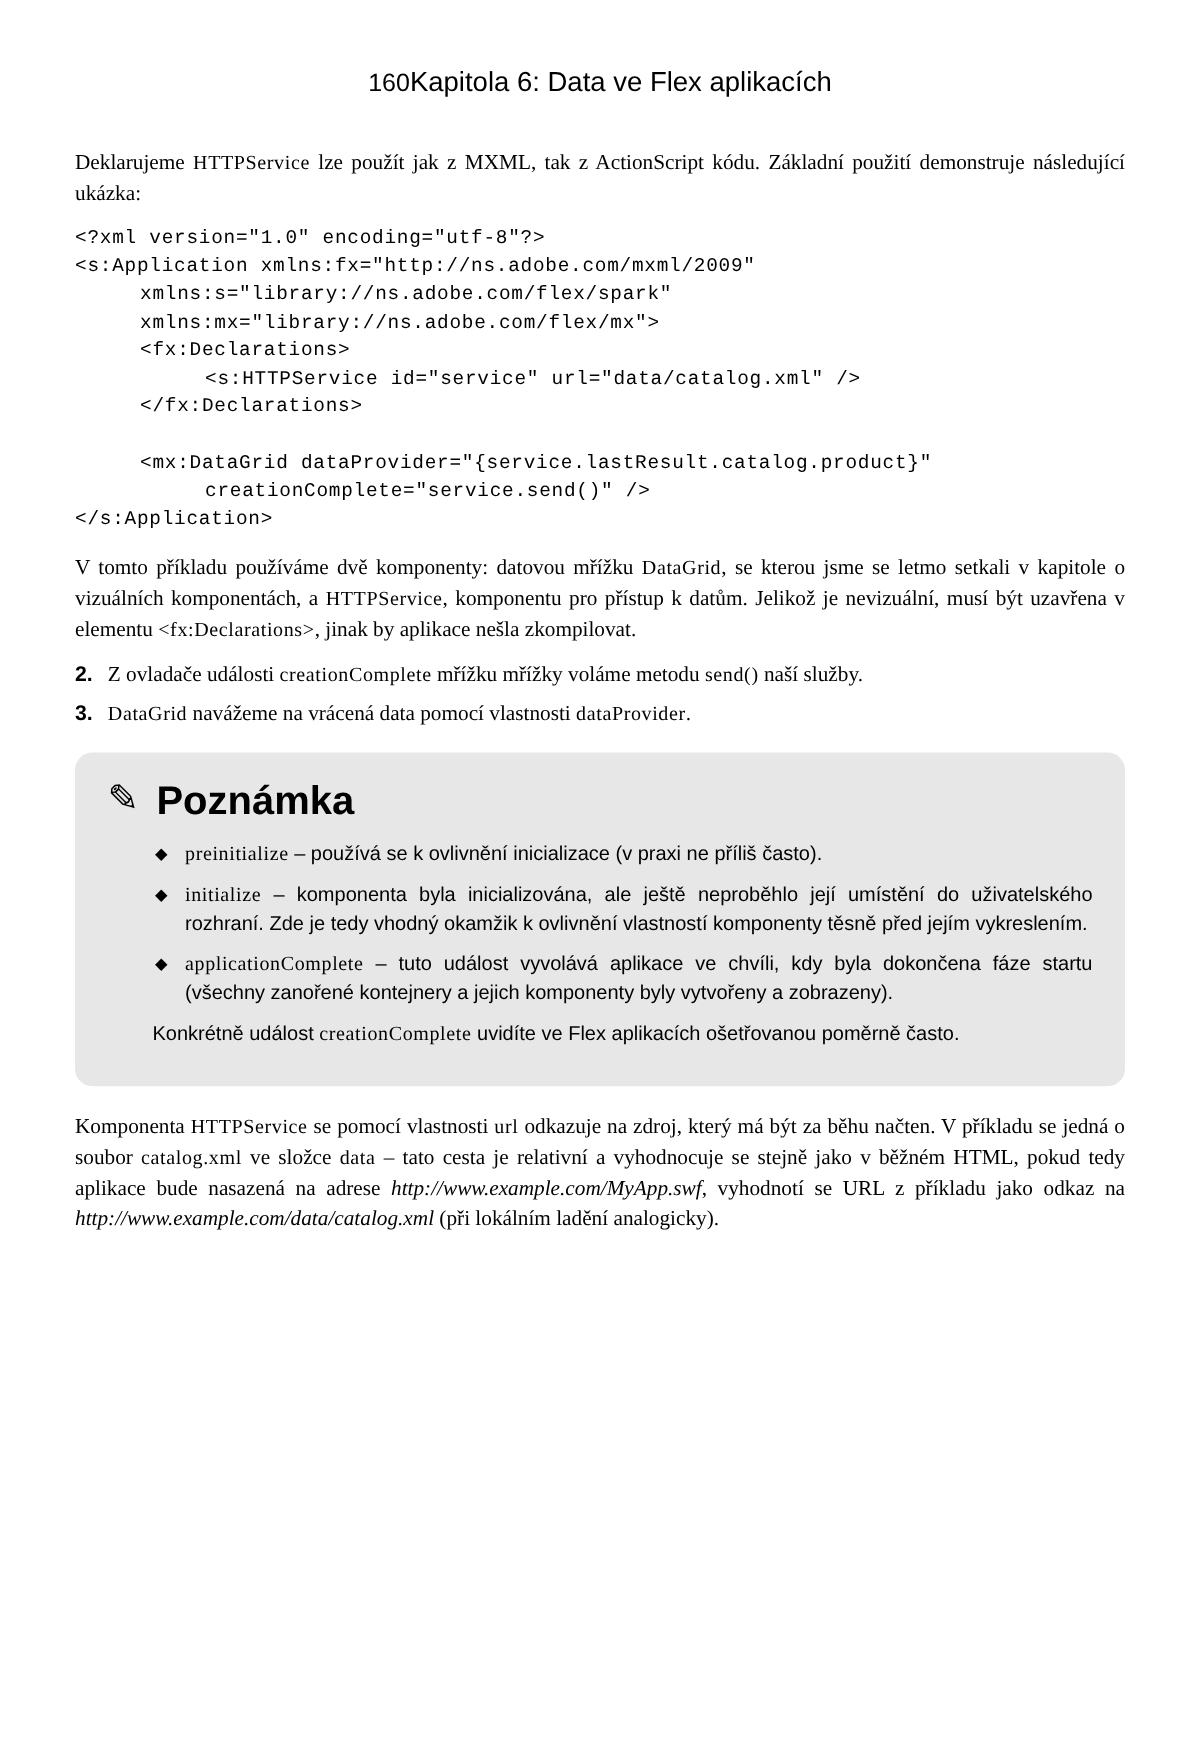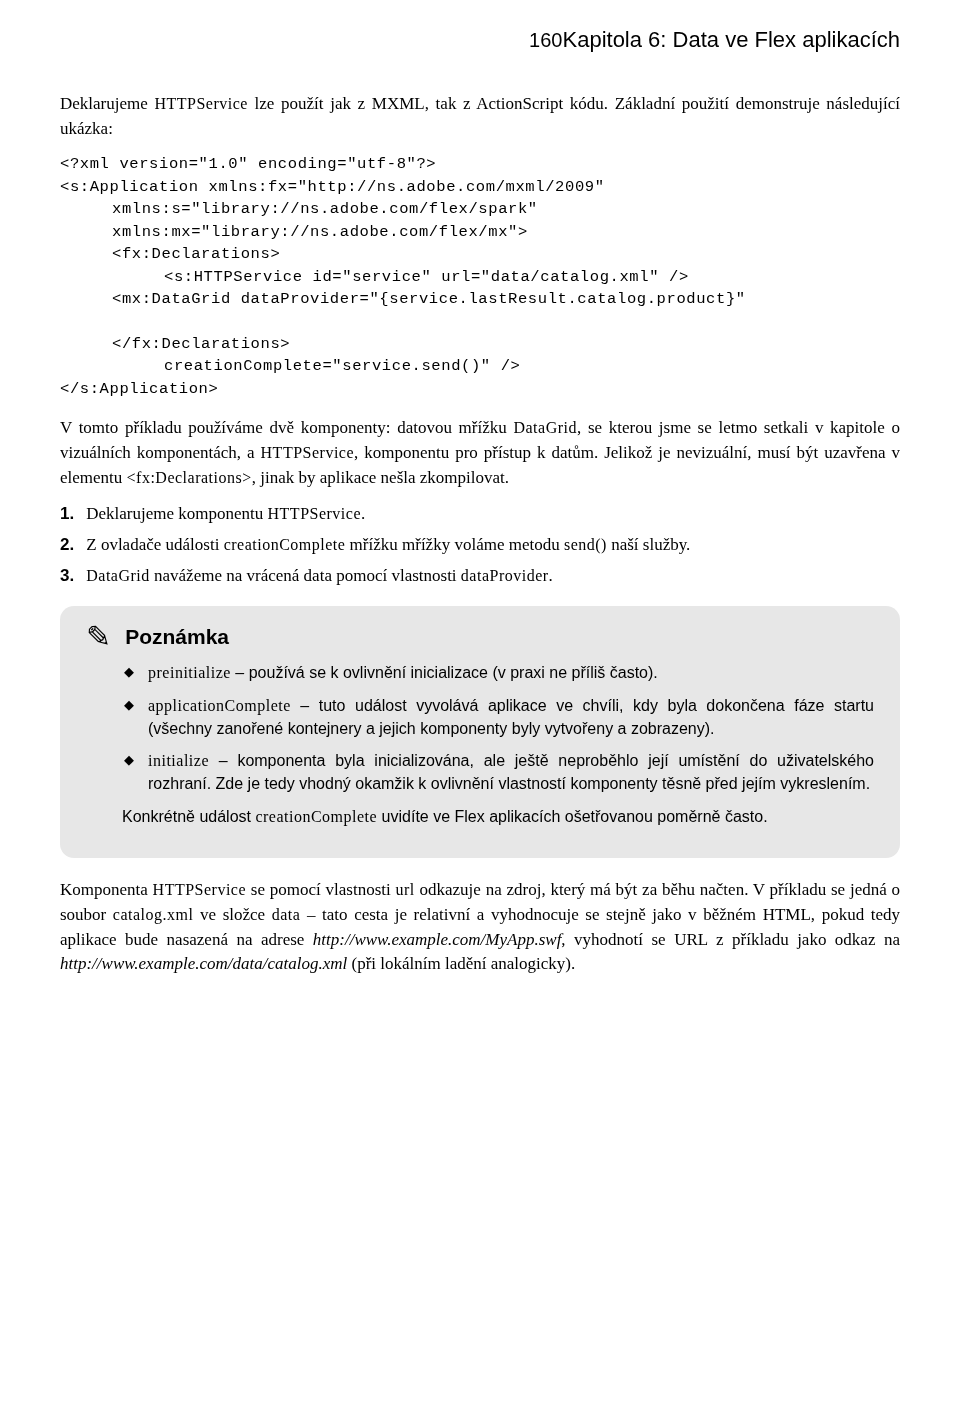--- a/index.html
+++ b/index.html
@@ -13,23 +13,24 @@
   }
   .page {
     width: 960px;
     min-height: 1406px;
     margin: 0 auto;
     padding: 24px 60px 40px 60px;
     box-sizing: border-box;
   }
   .header-row {
     display: flex;
-    justify-content: flex-end;
+    justify-content: center;
     align-items: baseline;
     margin-bottom: 36px;
+    margin-top: 26px;
   }
   .page-number {
     font-size: 20px;
     font-family: Arial, sans-serif;
   }
   .chapter-title {
     font-size: 22px;
     font-family: Liberation Sans, sans-serif;
   }
   .body-text {
@@ -73,21 +74,21 @@
     display: flex;
     align-items: center;
     gap: 14px;
     margin-bottom: 10px;
   }
   .note-icon {
     font-size: 30px;
     line-height: 1;
   }
   .note-title {
-    font-size: 21px;
+    font-size: 32px;
     font-weight: bold;
   }
   .note-body {
     padding-left: 36px;
     text-align: justify;
   }
   .note-body p { margin: 10px 0; }
   .note-body ul {
     list-style: none;
     padding-left: 0;
@@ -117,56 +118,52 @@
     <span class="page-number">160</span>
     <span class="chapter-title">Kapitola 6: Data ve Flex aplikacích</span>
   </div>
 
   <p class="body-text">
     <span>Deklarujeme </span><span class="code-inline">HTTPService</span><span> lze použít jak z MXML, tak z ActionScript kódu. Základní použití demonstruje následující ukázka:</span>
   </p>
 
   <div class="code-block"><span>&lt;?xml version="1.0" encoding="utf-8"?&gt;</span>
 <span>&lt;s:Application xmlns:fx="http://ns.adobe.com/mxml/2009"</span>
-<span class="indent-1">xmlns:s="library://ns.adobe.com/flex/spark"</span><span class="indent-1">xmlns:mx="library://ns.adobe.com/flex/mx"&gt;</span><span class="indent-1">&lt;fx:Declarations&gt;</span><span class="indent-2">&lt;s:HTTPService id="service" url="data/catalog.xml" /&gt;</span><span class="indent-1">&lt;mx:DataGrid dataProvider="{service.lastResult.catalog.product}"</span>
-<span class="indent-1">&lt;/fx:Declarations&gt;</span><span class="indent-2">creationComplete="service.send()" /&gt;</span><span>&lt;/s:Application&gt;</span></div>
+<span class="indent-1">xmlns:s="library://ns.adobe.com/flex/spark"</span><span class="indent-1">xmlns:mx="library://ns.adobe.com/flex/mx"&gt;</span><span class="indent-1">&lt;fx:Declarations&gt;</span><span class="indent-2">&lt;s:HTTPService id="service" url="data/catalog.xml" /&gt;</span><span class="indent-1">&lt;/fx:Declarations&gt;</span>
+<span class="indent-1">&lt;mx:DataGrid dataProvider="{service.lastResult.catalog.product}"</span><span class="indent-2">creationComplete="service.send()" /&gt;</span><span>&lt;/s:Application&gt;</span></div>
 
   <p class="body-text">
     <span>V tomto příkladu používáme dvě komponenty: datovou mřížku </span><span class="code-inline">DataGrid</span><span>, se kterou jsme se letmo setkali v kapitole o vizuálních komponentách, a </span><span class="code-inline">HTTPService</span><span>, komponentu pro přístup k datům. Jelikož je nevizuální, musí být uzavřena v elementu </span><span class="code-inline">&lt;fx:Declarations&gt;</span><span>, jinak by aplikace nešla zkompilovat.</span>
   </p>
 
 
-  <div class="list-num">
-    <span class="n">1.</span>
-    <span>Deklarujeme komponentu </span><span class="code-inline">HTTPService</span><span>.</span>
-  </div>
   <div class="list-num">
     <span class="n">2.</span>
     <span>Z ovladače události </span><span class="code-inline">creationComplete</span><span> mřížku mřížky voláme metodu </span><span class="code-inline">send()</span><span> naší služby.</span>
   </div>
   <div class="list-num">
     <span class="n">3.</span>
     <span class="code-inline">DataGrid</span><span> navážeme na vrácená data pomocí vlastnosti </span><span class="code-inline">dataProvider</span><span>.</span>
   </div>
 
   <div class="note-box">
     <div class="note-head">
       <span class="note-icon">✎</span>
       <span class="note-title">Poznámka</span>
     </div>
     <div class="note-body">
       <ul>
         <li>
           <span class="code-inline">preinitialize</span><span> – používá se k ovlivnění inicializace (v praxi ne příliš často).</span>
         </li>
         <li>
-          <span class="code-inline">applicationComplete</span><span> – tuto událost vyvolává aplikace ve chvíli, kdy byla dokončena fáze startu (všechny zanořené kontejnery a jejich komponenty byly vytvořeny a zobrazeny).</span>
+          <span class="code-inline">initialize</span><span> – komponenta byla inicializována, ale ještě neproběhlo její umístění do uživatelského rozhraní. Zde je tedy vhodný okamžik k ovlivnění vlastností komponenty těsně před jejím vykreslením.</span>
         </li>
         <li>
-          <span class="code-inline">initialize</span><span> – komponenta byla inicializována, ale ještě neproběhlo její umístění do uživatelského rozhraní. Zde je tedy vhodný okamžik k ovlivnění vlastností komponenty těsně před jejím vykreslením.</span>
+          <span class="code-inline">applicationComplete</span><span> – tuto událost vyvolává aplikace ve chvíli, kdy byla dokončena fáze startu (všechny zanořené kontejnery a jejich komponenty byly vytvořeny a zobrazeny).</span>
         </li>
       </ul>
       <p>
         <span>Konkrétně událost </span><span class="code-inline">creationComplete</span><span> uvidíte ve Flex aplikacích ošetřovanou poměrně často.</span>
       </p>
     </div>
   </div>
 
   <p class="body-text">
     <span>Komponenta </span><span class="code-inline">HTTPService</span><span> se pomocí vlastnosti </span><span class="code-inline">url</span><span> odkazuje na zdroj, který má být za běhu načten. V příkladu se jedná o soubor </span><span class="code-inline">catalog.xml</span><span> ve složce </span><span class="code-inline">data</span><span> – tato cesta je relativní a vyhodnocuje se stejně jako v běžném HTML, pokud tedy aplikace bude nasazená na adrese </span><span class="italic">http://www.example.com/MyApp.swf</span><span>, vyhodnotí se URL z příkladu jako odkaz na </span><span class="italic">http://www.example.com/data/catalog.xml</span><span> (při lokálním ladění analogicky).</span>

